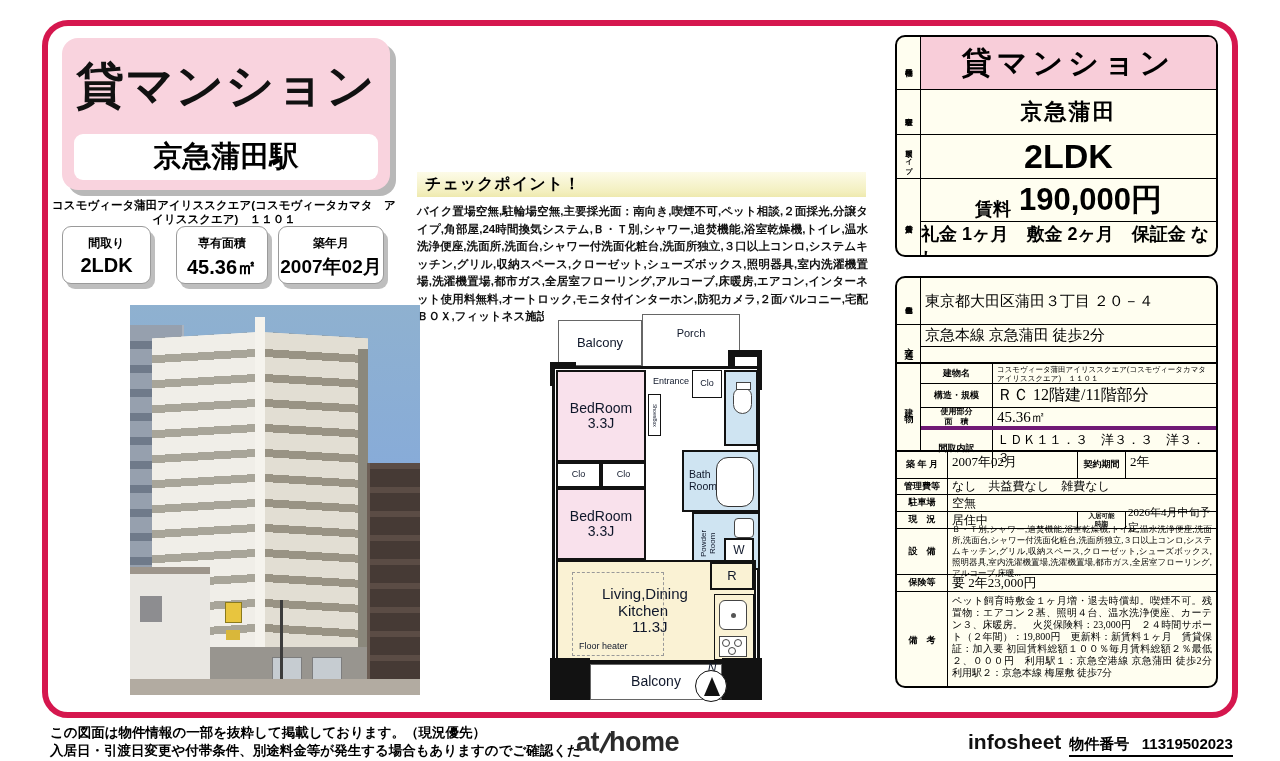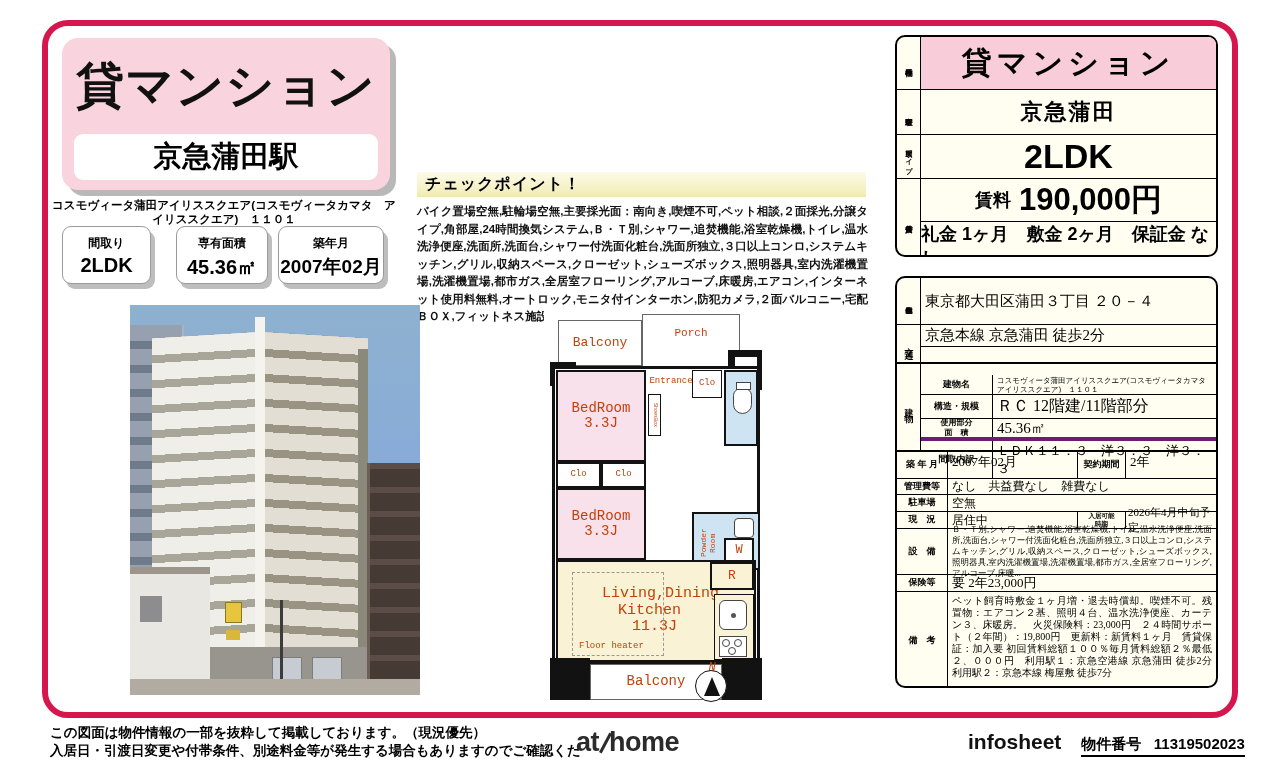--- a/index.html
+++ b/index.html
@@ -37,21 +37,21 @@
   .ph-glass { position:absolute; top:10px; width:30px; height:30px; background:#c6ccd1; border:1px solid #7d7d7d; }
   .ph-right-bldg { left:237px; top:158px; width:53px; height:232px; background:repeating-linear-gradient(180deg,#5b4c45 0 6px,#463a35 6px 24px); border-left:3px solid #6d5f56; }
   .ph-house { left:0; top:262px; width:80px; height:128px; background:#e9e7e2; border-top:7px solid #9d958b; }
   .ph-house .win { position:absolute; left:10px; top:22px; width:22px; height:26px; background:#8d8d90; }
   .ph-street { left:0; top:374px; width:290px; height:16px; background:#b2aba1; }
   .ph-pole { left:150px; top:295px; width:3px; height:95px; background:#3c3c3c; }
   .ph-sign { left:95px; top:297px; width:17px; height:21px; background:#e8c53e; border:1px solid #8a7a1e; }
   .ph-sign2 { left:96px; top:325px; width:14px; height:10px; background:#d9b73a; }
 
   
-  .plan { left:544px; top:306px; width:224px; height:396px; background:#fff; font-family:Liberation Mono, monospace; color:#c2410c; }
+  .plan { left:544px; top:306px; width:224px; height:396px; background:#fff; font-family:Liberation Sans, sans-serif; color:#0f172a; }
   .plan .blk { position:absolute; background:#121212; }
   .plan .room { position:absolute; border:2px solid #121212; display:flex; flex-direction:column; align-items:center; justify-content:center; text-align:center; }
   .plan .thin { border:1.5px solid #666; }
   .plan .lbl { line-height:1.1; }
   .p-outline { position:absolute; left:8px; top:60px; width:208px; height:298px; border:3px solid #121212; background:#fff; }
   .p-vtext { writing-mode:vertical-rl; text-orientation:mixed; }
   .tub { position:absolute; right:4px; top:5px; width:38px; height:50px; background:#fff; border:1.5px solid #333; border-radius:12px; }
   .toilet-ic { position:absolute; left:7px; top:16px; width:19px; height:26px; background:#fff; border:1px solid #444; border-radius:8px 8px 10px 10px; }
   .toilet-ic:before { content:""; position:absolute; left:2px; top:-7px; width:13px; height:6px; background:#fff; border:1px solid #444; }
   .sinkbox { position:absolute; right:4px; top:4px; width:20px; height:20px; background:#fff; border:1px solid #444; border-radius:4px; }
@@ -71,21 +71,21 @@
   .vlab { width:24px; border-right:1px solid #000; display:flex; align-items:center; justify-content:center; font-weight:bold; font-size:7.5px; writing-mode:vertical-rl; text-orientation:upright; }
   .bigval { flex:1; display:flex; align-items:center; justify-content:center; font-weight:bold; }
   .dlab { width:51px; border-right:1px solid #000; display:flex; align-items:center; justify-content:center; text-align:center; font-weight:bold; font-size:9px; white-space:pre-line; line-height:1.25; }
   .dval { flex:1; font-family:"Liberation Serif", serif; padding:1px 4px; display:flex; align-items:center; }
   .dval.topal { align-items:flex-start; }
 
   
   .foot-disc { left:50px; top:724px; width:540px; font-size:13.5px; font-weight:bold; line-height:18px; }
   .logo { left:576px; top:727px; font-size:27px; font-weight:800; color:#2b2b2b; letter-spacing:-.5px; display:flex; align-items:center; }
   .logo .slash { display:inline-block; width:3px; height:22px; background:#2b2b2b; transform:rotate(28deg); margin:0 2px 0 5px; }
-  .infosheet { left:968px; top:730px; display:flex; align-items:baseline; gap:20px; }
+  .infosheet { left:968px; top:730px; display:flex; align-items:baseline; gap:8px; }
   .is-word { font-size:21px; font-weight:600; color:#111; }
   .is-num { font-size:15px; font-weight:bold; border-bottom:2px solid #000; padding-bottom:1px; }
 </style>
 </head>
 <body>
 
 <div class="page abs" style="left:0;top:0;width:1280px;height:761px;">
 
   <div class="frame abs"></div>
 
@@ -178,20 +178,25 @@
     </div>
     <div class="room" style="left:57px;top:156px;width:45px;height:26px;font-size:9px;">
       <span class="lbl">Clo</span>
     </div>
 
     <div class="room" style="left:12px;top:182px;width:90px;height:72px;background:#f9e1ec;font-size:14px;">
       <span class="lbl">BedRoom</span>
       <span class="lbl">3.3J</span>
     </div>
 
+    <div class="room" style="left:138px;top:144px;width:78px;height:62px;background:#cfe4f2;align-items:flex-start;padding-left:5px;font-size:10.5px;">
+      <span class="lbl">Bath</span>
+      <span class="lbl">Room</span>
+      <div class="tub"></div>
+    </div>
 
     <div class="room" style="left:148px;top:206px;width:68px;height:58px;background:#cfe4f2;align-items:flex-start;">
       <span class="p-vtext lbl" style="position:absolute;left:6px;top:4px;font-size:8px;transform:rotate(180deg);">Powder Room</span>
       <div class="sinkbox"></div>
       <div class="room" style="right:4px;bottom:4px;width:30px;height:26px;background:#fff;font-size:12px;">
         <span class="lbl">W</span>
       </div>
     </div>
 
     <div class="room" style="left:12px;top:254px;width:200px;height:102px;background:#faf2d4;font-size:15px;align-items:flex-start;padding-left:30px;">
@@ -236,21 +241,21 @@
       <div class="vlab">最寄駅</div>
       <div class="bigval" style="font-size:22px;letter-spacing:2px;">京急蒲田</div>
     </div>
     <div class="trow" style="height:44px;">
       <div class="vlab" style="font-size:7px;">間取タイプ</div>
       <div class="bigval" style="font-size:34px;">2LDK</div>
     </div>
     <div class="trow" style="height:80px;">
       <div class="vlab">賃貸条件</div>
       <div style="flex:1;display:flex;flex-direction:column;">
-        <div style="height:46px;border-bottom:1px solid #000;display:flex;align-items:center;justify-content:center;gap:8px;">
+        <div style="height:46px;border-bottom:1px solid #000;display:flex;align-items:flex-end;justify-content:center;gap:8px;">
           <span style="font-size:18px;font-weight:bold;">賃料</span>
           <span style="font-size:31px;font-weight:bold;">190,000円</span>
         </div>
         <div style="flex:1;display:flex;align-items:center;justify-content:center;font-size:18px;font-weight:bold;">礼金 1ヶ月　敷金 2ヶ月　保証金 なし</div>
       </div>
     </div>
   </div>
 
   <div class="rt abs" style="left:895px;top:276px;width:323px;height:412px;">
     <div class="trow" style="height:47px;">
@@ -259,21 +264,21 @@
     </div>
     <div class="trow" style="height:38px;">
       <div class="vlab" style="font-size:9px;letter-spacing:4px;">交通</div>
       <div style="flex:1;display:flex;flex-direction:column;">
         <div class="dval" style="height:22px;border-bottom:1px solid #000;font-size:15px;">京急本線 京急蒲田 徒歩2分</div>
         <div style="flex:1;"></div>
       </div>
     </div>
     <div class="trow" style="height:89px;border-bottom-width:2px;border-top:1px solid #000;">
       <div class="vlab" style="font-size:9px;letter-spacing:6px;">建物</div>
-      <div style="flex:1;display:flex;flex-direction:column;margin-top:11px;">
+      <div style="flex:1;display:flex;flex-direction:column;">
         <div style="height:20px;border-bottom:1px solid #000;display:flex;">
           <div class="dlab" style="width:72px;">建物名</div>
           <div class="dval" style="font-size:7.5px;line-height:9px;">コスモヴィータ蒲田アイリススクエア(コスモヴィータカマタ　アイリススクエア)　１１０１</div>
         </div>
         <div style="height:24px;border-bottom:1px solid #000;display:flex;">
           <div class="dlab" style="width:72px;">構造・規模</div>
           <div class="dval" style="font-size:16px;">ＲＣ 12階建/11階部分</div>
         </div>
         <div style="height:22px;border-bottom:4px solid #701a75;display:flex;">
           <div class="dlab" style="width:72px;font-size:8px;">使用部分

